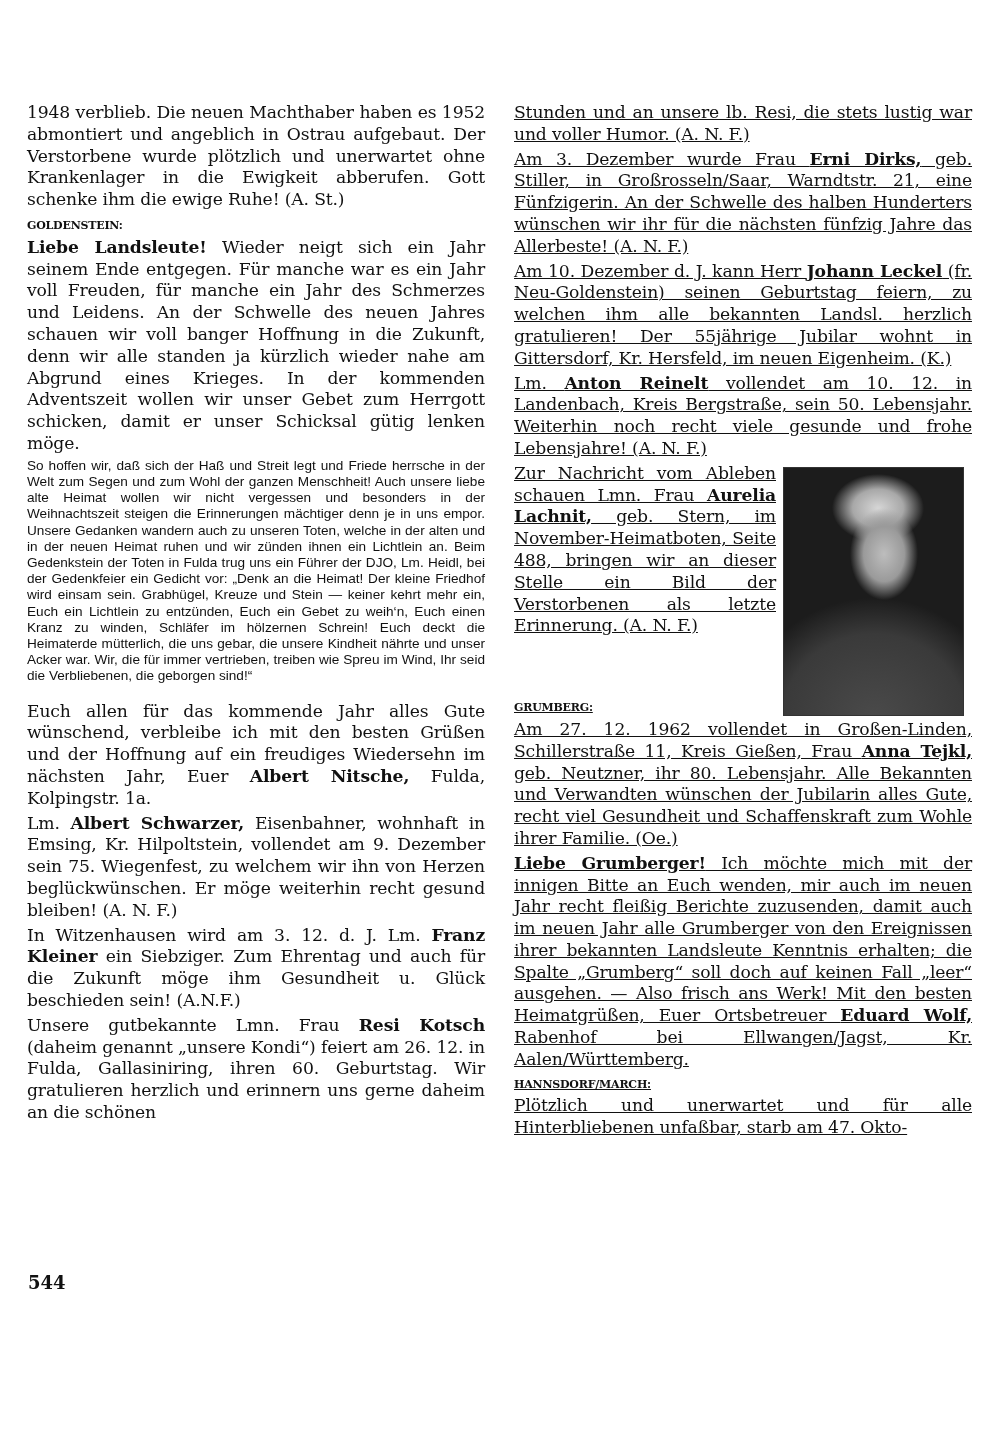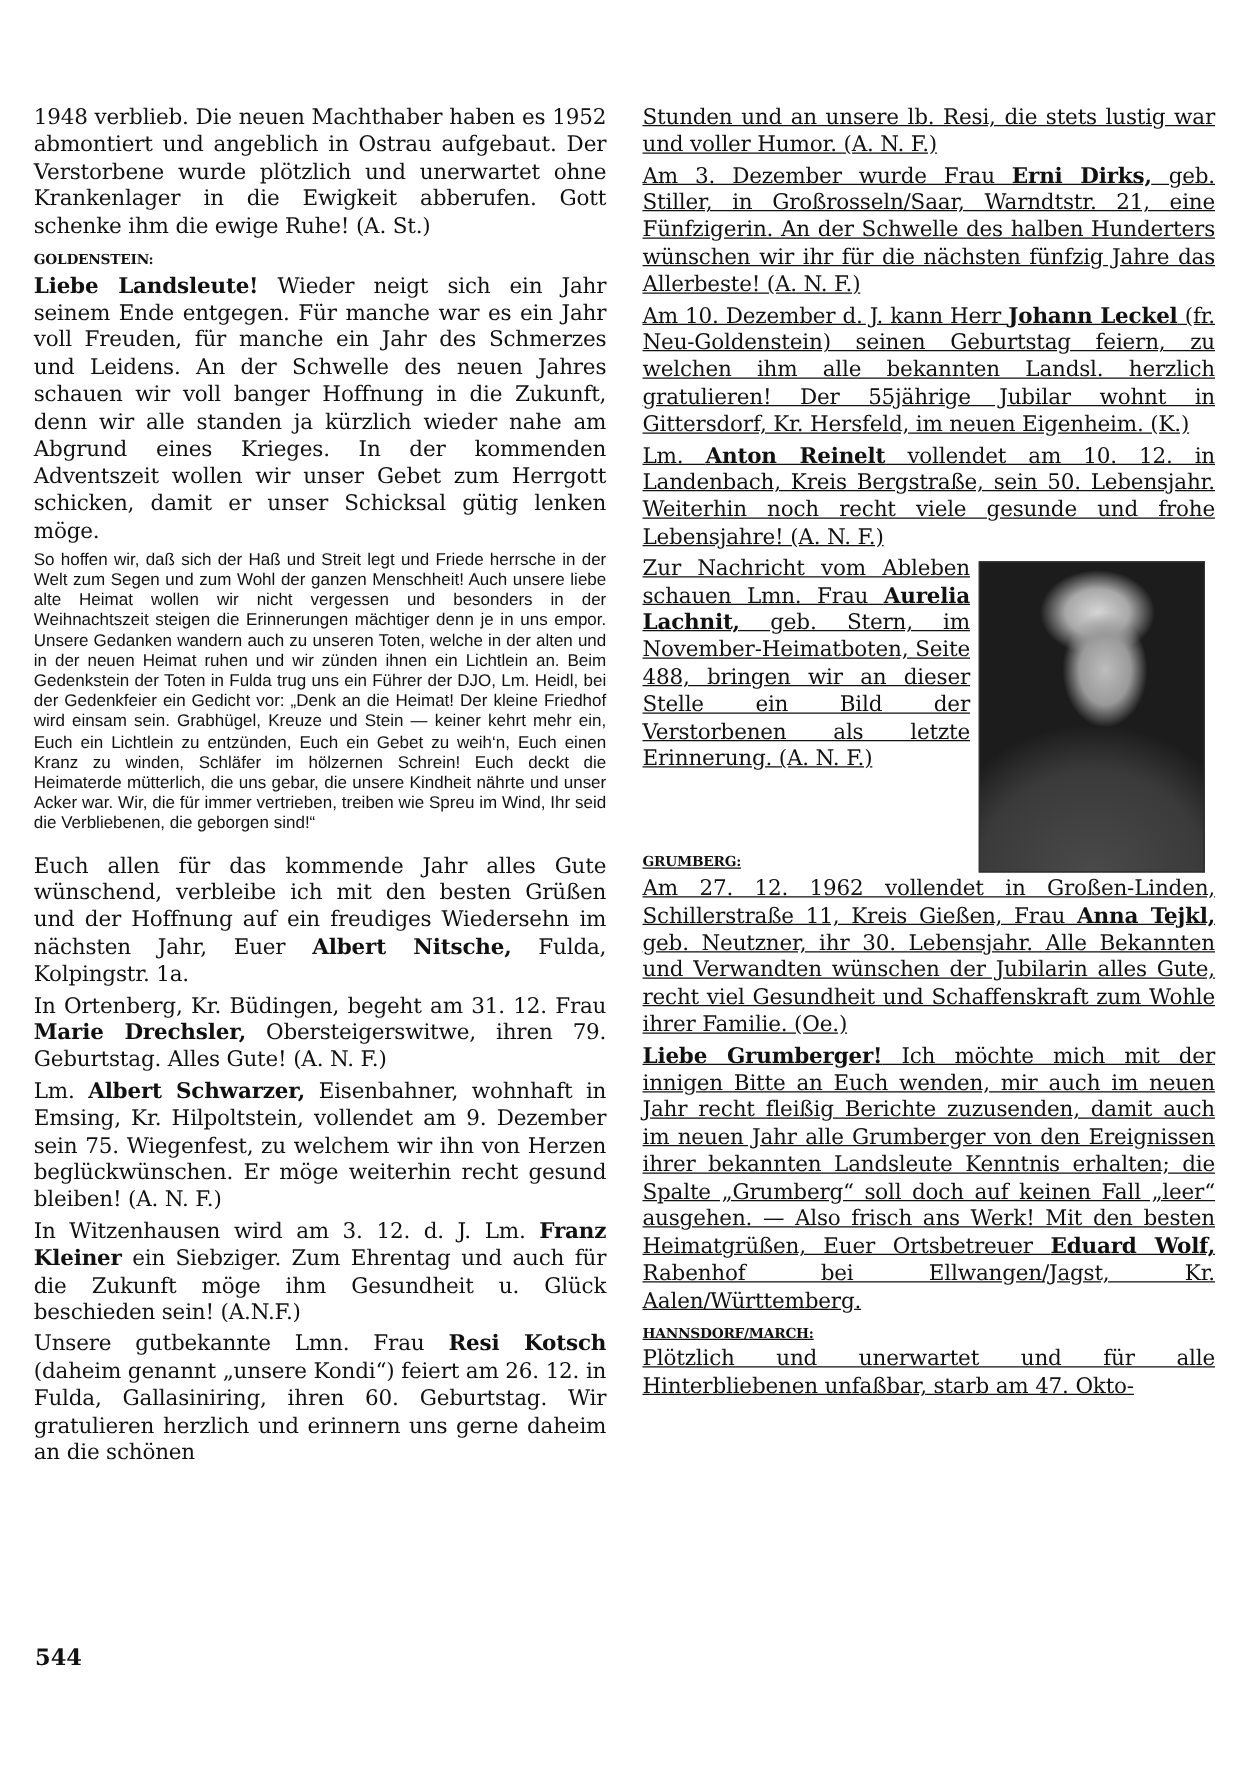--- a/index.html
+++ b/index.html
@@ -1,65 +1,64 @@
 <!DOCTYPE html>
 <html><head>
 <meta charset="utf-8">
 <style>
   html, body { margin: 0; padding: 0; background: #ffffff; }
   body { width: 1000px; height: 1432px; position: relative; overflow: hidden;
          font-family: "DejaVu Serif", "Liberation Serif", serif; color: #111; }
-  .col { position: absolute; top: 84px; width: 458px; }
+  .col { position: absolute; top: 102px; width: 458px; }
   .col.left { left: 27px; }
   .col.right { left: 514px; width: 458px; text-decoration: underline; }
   p { margin: 0 0 3px 0; font-size: 17.2px; line-height: 21.8px; text-align: justify; hyphens: manual; letter-spacing: -0.15px; }
   p.small { font-family: "Liberation Sans", "DejaVu Sans", sans-serif; font-size: 13.6px; line-height: 16.2px; letter-spacing: 0px; margin-bottom: 16px; }
   h3 { margin: 4px 0 0 0; font-size: 11px; line-height: 21.8px; font-weight: bold; letter-spacing: -0.2px; }
   b { font-weight: bold; }
   .photo-wrap { position: relative; }
   .photo-text { width: 262px; }
   .photo { position: absolute; left: 269px; top: 4px; width: 179px; height: 247px;
            background:
              radial-gradient(ellipse 34px 46px at 100px 86px, #bdbdbd 0%, #9a9a9a 60%, rgba(0,0,0,0) 100%),
              radial-gradient(ellipse 46px 34px at 94px 40px, #d6d6d6 0%, #a8a8a8 55%, rgba(0,0,0,0) 100%),
              radial-gradient(ellipse 130px 120px at 90px 250px, #4a4a4a 0%, #3a3a3a 70%, rgba(0,0,0,0) 100%),
              #1c1c1c;
            border: 1px solid #333; }
   .grumberg-block { margin-top: 60px; }
-  .page-num { position: absolute; left: 28px; top: 1316px; font-size: 18px; font-weight: bold; }
+  .page-num { position: absolute; left: 28px; top: 1272px; font-size: 18px; font-weight: bold; }
 </style>
 </head>
 <body>
 
 <div class="col left">
   <p>1948 verblieb. Die neuen Machthaber haben es 1952 abmontiert und angeblich in Ostrau aufgebaut. Der Verstorbene wurde plötzlich und unerwartet ohne Krankenlager in die Ewigkeit abberufen. Gott schenke ihm die ewige Ruhe! (A. St.)</p>
   <h3>GOLDENSTEIN:</h3>
   <p><b>Liebe Landsleute!</b><span> Wieder neigt sich ein Jahr seinem Ende entgegen. Für manche war es ein Jahr voll Freuden, für manche ein Jahr des Schmerzes und Leidens. An der Schwelle des neuen Jahres schauen wir voll banger Hoffnung in die Zukunft, denn wir alle standen ja kürzlich wieder nahe am Abgrund eines Krieges. In der kommenden Adventszeit wollen wir unser Gebet zum Herrgott schicken, damit er unser Schicksal gütig lenken möge.</span></p>
   <p class="small">So hoffen wir, daß sich der Haß und Streit legt und Friede herrsche in der Welt zum Segen und zum Wohl der ganzen Menschheit! Auch unsere liebe alte Heimat wollen wir nicht vergessen und besonders in der Weihnachtszeit steigen die Erinnerungen mächtiger denn je in uns empor. Unsere Gedanken wandern auch zu unseren Toten, welche in der alten und in der neuen Heimat ruhen und wir zünden ihnen ein Lichtlein an. Beim Gedenkstein der Toten in Fulda trug uns ein Führer der DJO, Lm. Heidl, bei der Gedenkfeier ein Gedicht vor: „Denk an die Heimat! Der kleine Friedhof wird einsam sein. Grabhügel, Kreuze und Stein — keiner kehrt mehr ein, Euch ein Lichtlein zu entzünden, Euch ein Gebet zu weih‘n, Euch einen Kranz zu winden, Schläfer im hölzernen Schrein! Euch deckt die Heimaterde mütterlich, die uns gebar, die unsere Kindheit nährte und unser Acker war. Wir, die für immer vertrieben, treiben wie Spreu im Wind, Ihr seid die Verbliebenen, die geborgen sind!“</p>
   <p><span>Euch allen für das kommende Jahr alles Gute wünschend, verbleibe ich mit den besten Grüßen und der Hoffnung auf ein freudiges Wiedersehn im nächsten Jahr, Euer </span><b>Albert Nitsche,</b><span> Fulda, Kolpingstr. 1a.</span></p>
-  <p><span>In Ortenberg, Kr. Büdingen, begeht am 31. 12. Frau </span><b>Marie Drechsler,</b><span> Obersteigerswitwe, ihren 79. Geburtstag. Alles Gute! (A. N. F.)</span></p>
   <p><span>Lm. </span><b>Albert Schwarzer,</b><span> Eisenbahner, wohnhaft in Emsing, Kr. Hilpoltstein, vollendet am 9. Dezember sein 75. Wiegenfest, zu welchem wir ihn von Herzen beglückwünschen. Er möge weiterhin recht gesund bleiben! (A. N. F.)</span></p>
   <p><span>In Witzenhausen wird am 3. 12. d. J. Lm. </span><b>Franz Kleiner</b><span> ein Siebziger. Zum Ehrentag und auch für die Zukunft möge ihm Gesundheit u. Glück beschieden sein! (A.N.F.)</span></p>
   <p><span>Unsere gutbekannte Lmn. Frau </span><b>Resi Kotsch</b><span> (daheim genannt „unsere Kondi“) feiert am 26. 12. in Fulda, Gallasiniring, ihren 60. Geburtstag. Wir gratulieren herzlich und erinnern uns gerne daheim an die schönen</span></p>
 </div>
 
 <div class="col right">
   <p>Stunden und an unsere lb. Resi, die stets lustig war und voller Humor. (A. N. F.)</p>
   <p><span>Am 3. Dezember wurde Frau </span><b>Erni Dirks,</b><span> geb. Stiller, in Großrosseln/Saar, Warndtstr. 21, eine Fünfzigerin. An der Schwelle des halben Hunderters wünschen wir ihr für die nächsten fünfzig Jahre das Allerbeste! (A. N. F.)</span></p>
   <p><span>Am 10. Dezember d. J. kann Herr </span><b>Johann Leckel</b><span> (fr. Neu-Goldenstein) seinen Geburtstag feiern, zu welchen ihm alle bekannten Landsl. herzlich gratulieren! Der 55jährige Jubilar wohnt in Gittersdorf, Kr. Hersfeld, im neuen Eigenheim. (K.)</span></p>
   <p><span>Lm. </span><b>Anton Reinelt</b><span> vollendet am 10. 12. in Landenbach, Kreis Bergstraße, sein 50. Lebensjahr. Weiterhin noch recht viele gesunde und frohe Lebensjahre! (A. N. F.)</span></p>
 
   <div class="photo-wrap">
     <p class="photo-text"><span>Zur Nachricht vom Ableben schauen Lmn. Frau </span><b>Aurelia Lachnit,</b><span> geb. Stern, im November-Heimatboten, Seite 488, bringen wir an dieser Stelle ein Bild der Verstorbenen als letzte Erinnerung. (A. N. F.)</span></p>
     <div class="photo" role="img" aria-label="Portrait photo of Aurelia Lachnit"></div>
   </div>
 
   <div class="grumberg-block">
     <h3>GRUMBERG:</h3>
-    <p><span>Am 27. 12. 1962 vollendet in Großen-Linden, Schillerstraße 11, Kreis Gießen, Frau </span><b>Anna Tejkl,</b><span> geb. Neutzner, ihr 30. Lebensjahr. Alle Bekannten und Verwandten wünschen der Jubilarin alles Gute, recht viel Gesundheit und Schaffenskraft zum Wohle ihrer Familie. (Oe.)</span></p>
+    <p><span>Am 27. 12. 1962 vollendet in Großen-Linden, Schillerstraße 11, Kreis Gießen, Frau </span><b>Anna Tejkl,</b><span> geb. Neutzner, ihr 80. Lebensjahr. Alle Bekannten und Verwandten wünschen der Jubilarin alles Gute, recht viel Gesundheit und Schaffenskraft zum Wohle ihrer Familie. (Oe.)</span></p>
     <p><b>Liebe Grumberger!</b><span> Ich möchte mich mit der innigen Bitte an Euch wenden, mir auch im neuen Jahr recht fleißig Berichte zuzusenden, damit auch im neuen Jahr alle Grumberger von den Ereignissen ihrer bekannten Landsleute Kenntnis erhalten; die Spalte „Grumberg“ soll doch auf keinen Fall „leer“ ausgehen. — Also frisch ans Werk! Mit den besten Heimatgrüßen, Euer Ortsbetreuer </span><b>Eduard Wolf,</b><span> Rabenhof bei Ellwangen/Jagst, Kr. Aalen/Württemberg.</span></p>
   </div>
 
   <h3 style="margin-top:0">HANNSDORF/MARCH:</h3>
   <p>Plötzlich und unerwartet und für alle Hinterbliebenen unfaßbar, starb am 47. Okto-</p>
 </div>
 
 <div class="page-num">544</div>
 
 </body></html>

